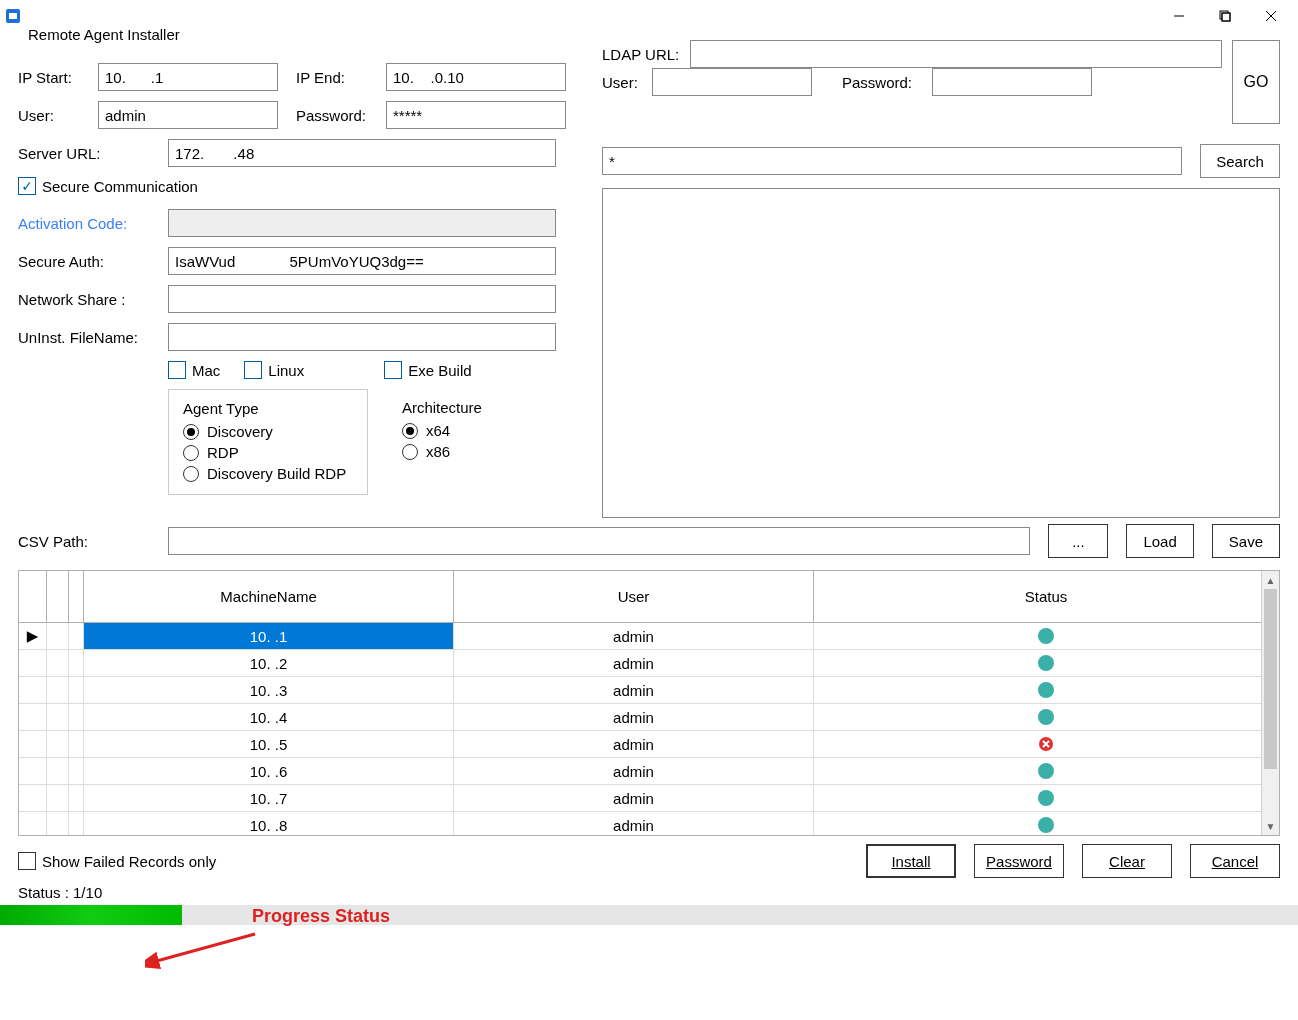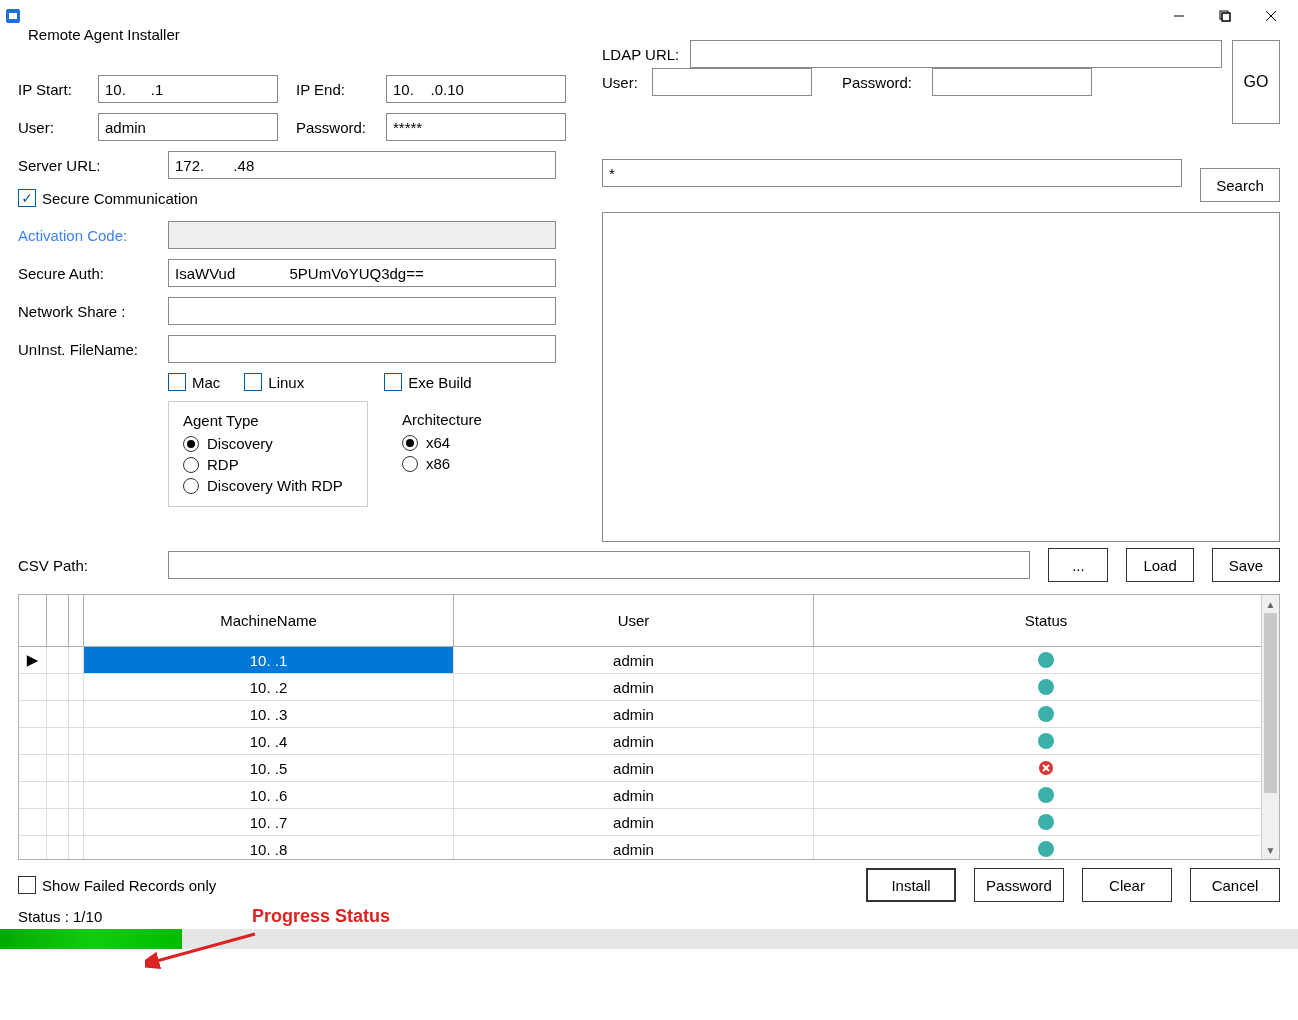--- a/index.html
+++ b/index.html
@@ -76,21 +76,21 @@
 
 .ldap-row { display:flex; align-items:center; }
 .ldap-lbl { width:88px; font-size:15px; }
 .ldap-input { flex:1; height:28px; border:1px solid #888; padding:2px 6px; }
 .go-btn {
   width:48px; height:84px; border:1px solid #888; margin-left:10px;
   display:flex; align-items:center; justify-content:center; font-size:16px;
 }
 .search-row { display:flex; align-items:center; margin-top:20px; }
 .search-input { flex:1; height:28px; border:1px solid #888; padding:2px 6px; font-size:15px;}
-.search-btn { width:80px; height:34px; border:1px solid #888; margin-left:18px; font-size:15px; display:flex; align-items:center; justify-content:center;margin-top:24px; }
+.search-btn { width:80px; height:34px; border:1px solid #888; margin-left:18px; font-size:15px; display:flex; align-items:center; justify-content:center; }
 .result-box { border:1px solid #888; height:330px; margin-top:10px; }
 
 
 .csv-row { display:flex; align-items:center; padding: 6px 18px; }
 .csv-lbl { width:150px; font-size:15px; }
 .csv-input { flex:1; height:30px; border:1px solid #888; padding:2px 6px; }
 .btn {
   height:34px; border:1px solid #333; background:#fff; padding:0 16px;
   font-size:15px; margin-left:18px; display:flex; align-items:center; justify-content:center;
 }
@@ -117,21 +117,21 @@
 .scrollbar-v {
   position:absolute; right:0; top:0; bottom:0; width:18px; background:#f0f0f0;
   border-left:1px solid #d0d0d0;
 }
 .sb-arrow { height:18px; display:flex; align-items:center; justify-content:center; color:#666; font-size:10px;}
 .sb-thumb { position:absolute; left:2px; right:2px; top:18px; height:180px; background:#c8c8c8; }
 
 
 .bottom { padding: 8px 18px 0 18px; display:flex; align-items:center; }
 .bottom .chk { border-color:#333; color:#000; }
-.bottom-btns { margin-left:auto; display:flex; }
+.bottom-btns { margin-left:auto; display:flex;text-decoration:underline; }
 .bottom-btns .btn { width:90px; margin-left:18px; justify-content:center; }
 .install-btn { border-width:2px; }
 
 .status-line { padding: 6px 18px 0 18px; font-size:15px; }
 .progress-wrap { margin-top:4px; height:20px; background:#e6e6e6; }
 .progress-bar { height:100%; background:linear-gradient(90deg,#0a0,#1c1,#0b0); }
 
 
 .annot-arrow {
   position:absolute; left:145px; top:932px; pointer-events:none;
@@ -231,21 +231,21 @@
         <div class="radio-row">
             <span class="radio sel"></span>
             <span class="radio-lbl">Discovery</span>
           </div>
         <div class="radio-row">
             <span class="radio"></span>
             <span class="radio-lbl">RDP</span>
           </div>
         <div class="radio-row">
             <span class="radio"></span>
-            <span class="radio-lbl">Discovery With RDP</span>
+            <span class="radio-lbl">Discovery Build RDP</span>
           </div>
       </div>
       <div class="group-box" style="width:160px; border:none; padding-left:0;">
         <div class="group-title">Architecture</div>
         <div class="radio-row">
             <span class="radio sel"></span>
             <span class="radio-lbl">x64</span>
           </div>
         <div class="radio-row">
             <span class="radio"></span>

